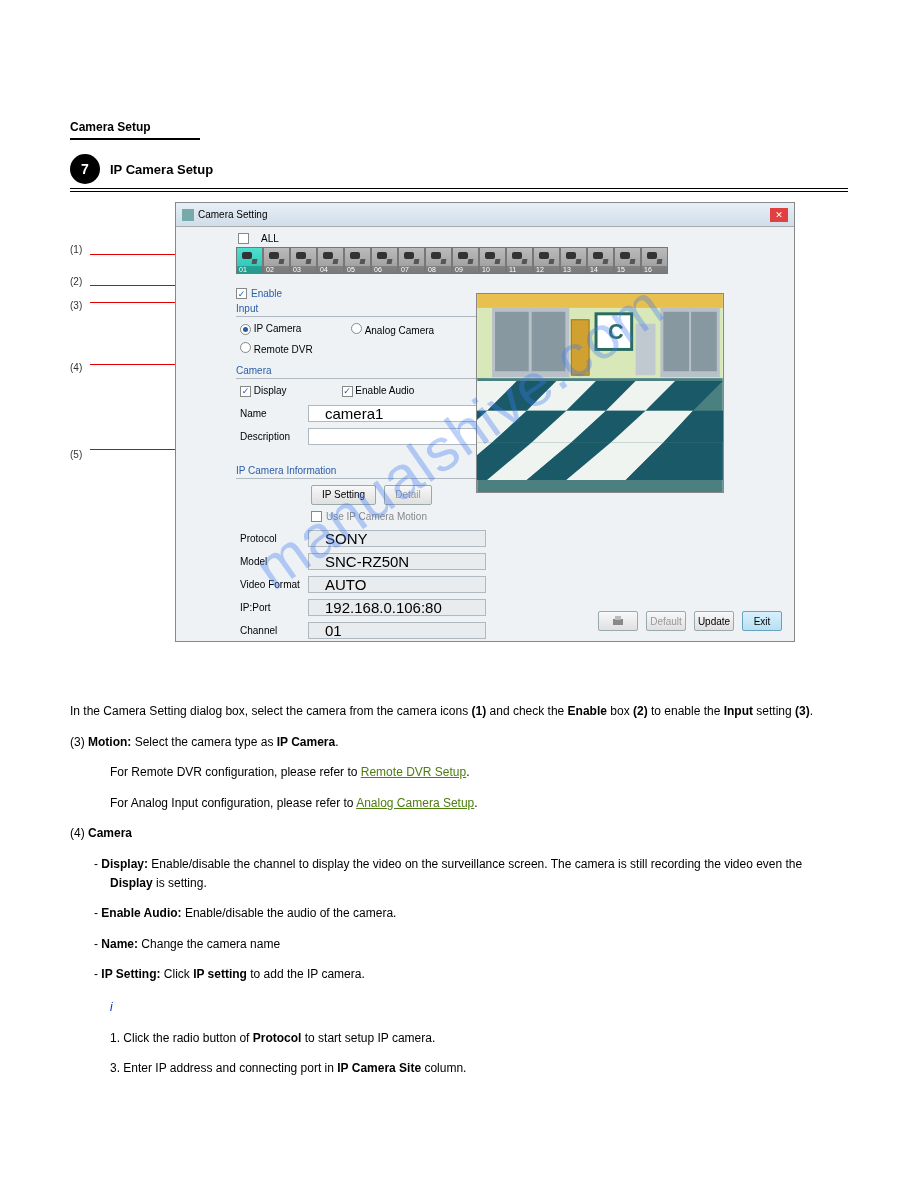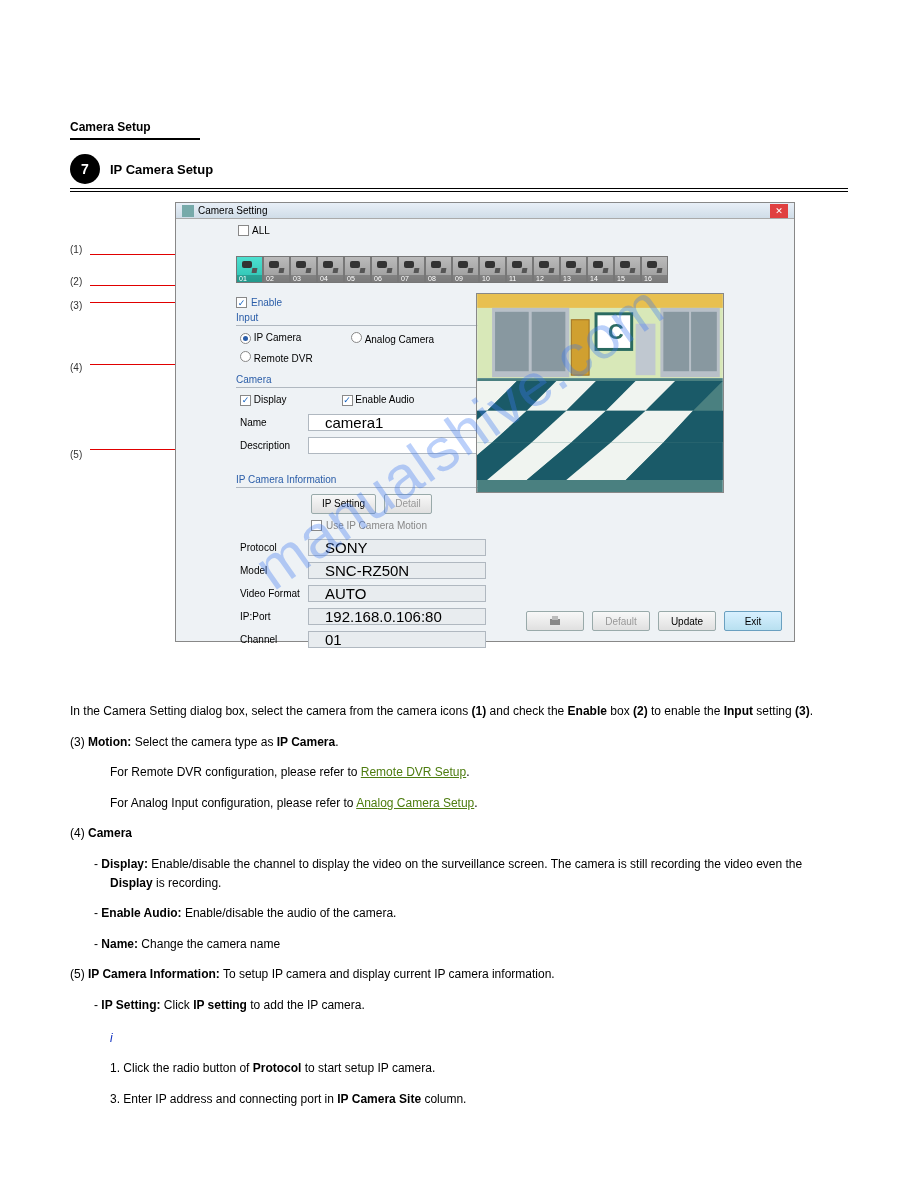--- a/index.html
+++ b/index.html
@@ -3,24 +3,24 @@
 <meta charset="utf-8">
 <style>
   * { box-sizing: border-box; margin: 0; padding: 0; }
   body { font-family: Arial, sans-serif; font-size: 12px; background: #fff; color: #000; width: 918px; margin: 0 auto; padding: 120px 70px 60px 70px; }
   .section-hdr { font-size: 12px; font-weight: bold; border-bottom: 2px solid #000; padding-bottom: 4px; margin-bottom: 14px; width: 130px; }
   .title-row { display: flex; align-items: center; border-bottom: 4px double #000; padding-bottom: 4px; margin-bottom: 10px; }
   .bullet { width: 30px; height: 30px; border-radius: 50%; background: #000; color: #fff; display: flex; align-items: center; justify-content: center; font-weight: bold; font-size: 14px; margin-right: 10px; }
   .title-text { font-size: 13px; font-weight: bold; }
   .fig-wrap { position: relative; height: 470px; margin-bottom: 30px; }
   .dialog { position: absolute; left: 105px; top: 0; width: 620px; height: 440px; border: 1px solid #888; background: #eef2f5; font-size: 10px; }
-  .dlg-title { background: linear-gradient(#e8eff7,#d0dde8); height: 16px; display: flex; align-items: center; padding: 0 6px; border-bottom: 1px solid #aaa; }
+  .dlg-title { background: linear-gradient(#e8eff7,#d0dde8); height: 24px; display: flex; align-items: center; padding: 0 6px; border-bottom: 1px solid #aaa; }
   .dlg-title .icon { width: 12px; height: 12px; background: #7aa; margin-right: 4px; }
   .dlg-close { margin-left: auto; width: 18px; height: 14px; background: #e04040; color: #fff; display: flex; align-items: center; justify-content: center; font-size: 9px; }
-  .all-chk { margin: 6px 0 20px 62px; display: flex; align-items: center; gap: 3px; }
+  .all-chk { margin: 6px 0 3px 62px; display: flex; align-items: center; gap: 12px; }
   .cam-strip { display: flex; margin-left: 60px; }
   .cam-btn { width: 27px; height: 27px; background: linear-gradient(#bbb,#999); border: 1px solid #777; display: flex; flex-direction: column; align-items: center; justify-content: flex-end; font-size: 7px; color: #fff; position: relative; }
   .cam-btn .num { background: rgba(0,0,0,.2); width: 100%; text-align: left; padding-left: 2px; }
   .cam-btn.sel { background: linear-gradient(#4de0d0,#2cc0b0); }
   .cam-btn::before { content: ""; width: 10px; height: 7px; background: #333; border-radius: 2px; position: absolute; top: 4px; left: 5px; }
   .cam-btn::after { content: ""; width: 5px; height: 5px; background: #555; position: absolute; top: 11px; left: 15px; transform: skewX(-10deg); }
   .enable-row { margin: 14px 0 4px 60px; display: flex; align-items: center; gap: 4px; color: #2a5da8; }
   .group { margin-left: 60px; width: 250px; font-size: 10px; }
   .group-title { color: #2a5da8; border-bottom: 1px solid #b0b8c0; padding-bottom: 2px; margin-bottom: 6px; }
   .radio-row { display: flex; gap: 50px; margin-bottom: 6px; padding-left: 4px; }
@@ -31,21 +31,21 @@
   .field-row .inp { flex: 1; height: 17px; background: #fff; border: 1px solid #b0b8c0; padding: 0 16px; display: flex; align-items: center; font-size: 15px; }
   .field-row .inp.ro { background: #e8ecef; }
   .btn { height: 20px; border: 1px solid #9aa; background: linear-gradient(#f8f8f8,#e0e0e0); font-size: 10px; padding: 0 10px; display: inline-flex; align-items: center; justify-content: center; border-radius: 2px; }
   .btn.dis { color: #999; }
   .btn.primary { background: linear-gradient(#d8f0ff,#b8e0f0); border-color: #6aa0c0; }
   .ipbtns { display: flex; gap: 8px; margin-left: 75px; margin-bottom: 6px; }
   .usemotion { margin-left: 75px; margin-bottom: 8px; display: flex; align-items: center; gap: 4px; color: #888; }
   .preview { position: absolute; left: 300px; top: 90px; width: 248px; height: 200px; border: 1px solid #888; overflow: hidden; }
   .preview svg { width: 100%; height: 100%; display: block; }
   .footer-btns { position: absolute; bottom: 10px; right: 12px; display: flex; gap: 8px; }
-  .footer-btns .btn { width: 58px; }
+  .footer-btns .btn { width: 40px; }
   .icnbtn { width: 28px; }
   .callout { position: absolute; height: 1px; background: #e00000; }
   .callout::after { content: ""; position: absolute; right: -1px; top: -2px; width: 5px; height: 5px; background: #e00000; border-radius: 50%; }
   .c1 { left: 20px; top: 52px; width: 150px; }
   .c2 { left: 20px; top: 83px; width: 140px; }
   .c3 { left: 20px; top: 100px; width: 140px; }
   .c4 { left: 20px; top: 162px; width: 140px; }
   .c5 { left: 20px; top: 247px; width: 140px; }
   .clabel { position: absolute; font-size: 10px; color: #333; }
   .l1 { left: 0; top: 42px; }
@@ -284,32 +284,29 @@
     <span>For Remote DVR configuration, please refer to </span><span class="link">Remote DVR Setup</span><span>.</span>
   </p>
   <p class="sub" style="padding-left:40px;text-indent:0;">
     <span>For Analog Input configuration, please refer to </span><span class="link">Analog Camera Setup</span><span>.</span>
   </p>
 
   <p class="hanging">
     <span>(4)  </span><b>Camera</b>
   </p>
   <p class="sub">
-    <span>-  </span><b>Display:</b><span> Enable/disable the channel to display the video on the surveillance screen. The camera is still recording the video even the </span><b>Display</b><span> is recording.</span>
+    <span>-  </span><b>Display:</b><span> Enable/disable the channel to display the video on the surveillance screen. The camera is still recording the video even the </span><b>Display</b><span> is setting.</span>
   </p>
   <p class="sub">
     <span>-  </span><b>Enable Audio:</b><span> Enable/disable the audio of the camera.</span>
   </p>
   <p class="sub">
     <span>-  </span><b>Name:</b><span> Change the camera name</span>
   </p>
 
-  <p class="hanging">
-    <span>(5)  </span><b>IP Camera Information:</b><span> To setup IP camera and display current IP camera information.</span>
-  </p>
   <p class="sub">
     <span>-  </span><b>IP Setting:</b><span> Click </span><b>IP setting</b><span> to add the IP camera.</span>
   </p>
 
   <p class="blue-i" style="padding-left:40px;">i</p>
 
   <p class="deep">
     <span>1.  Click the radio button of </span><b>Protocol</b><span> to start setup IP camera.</span>
   </p>
   <p class="deep">

